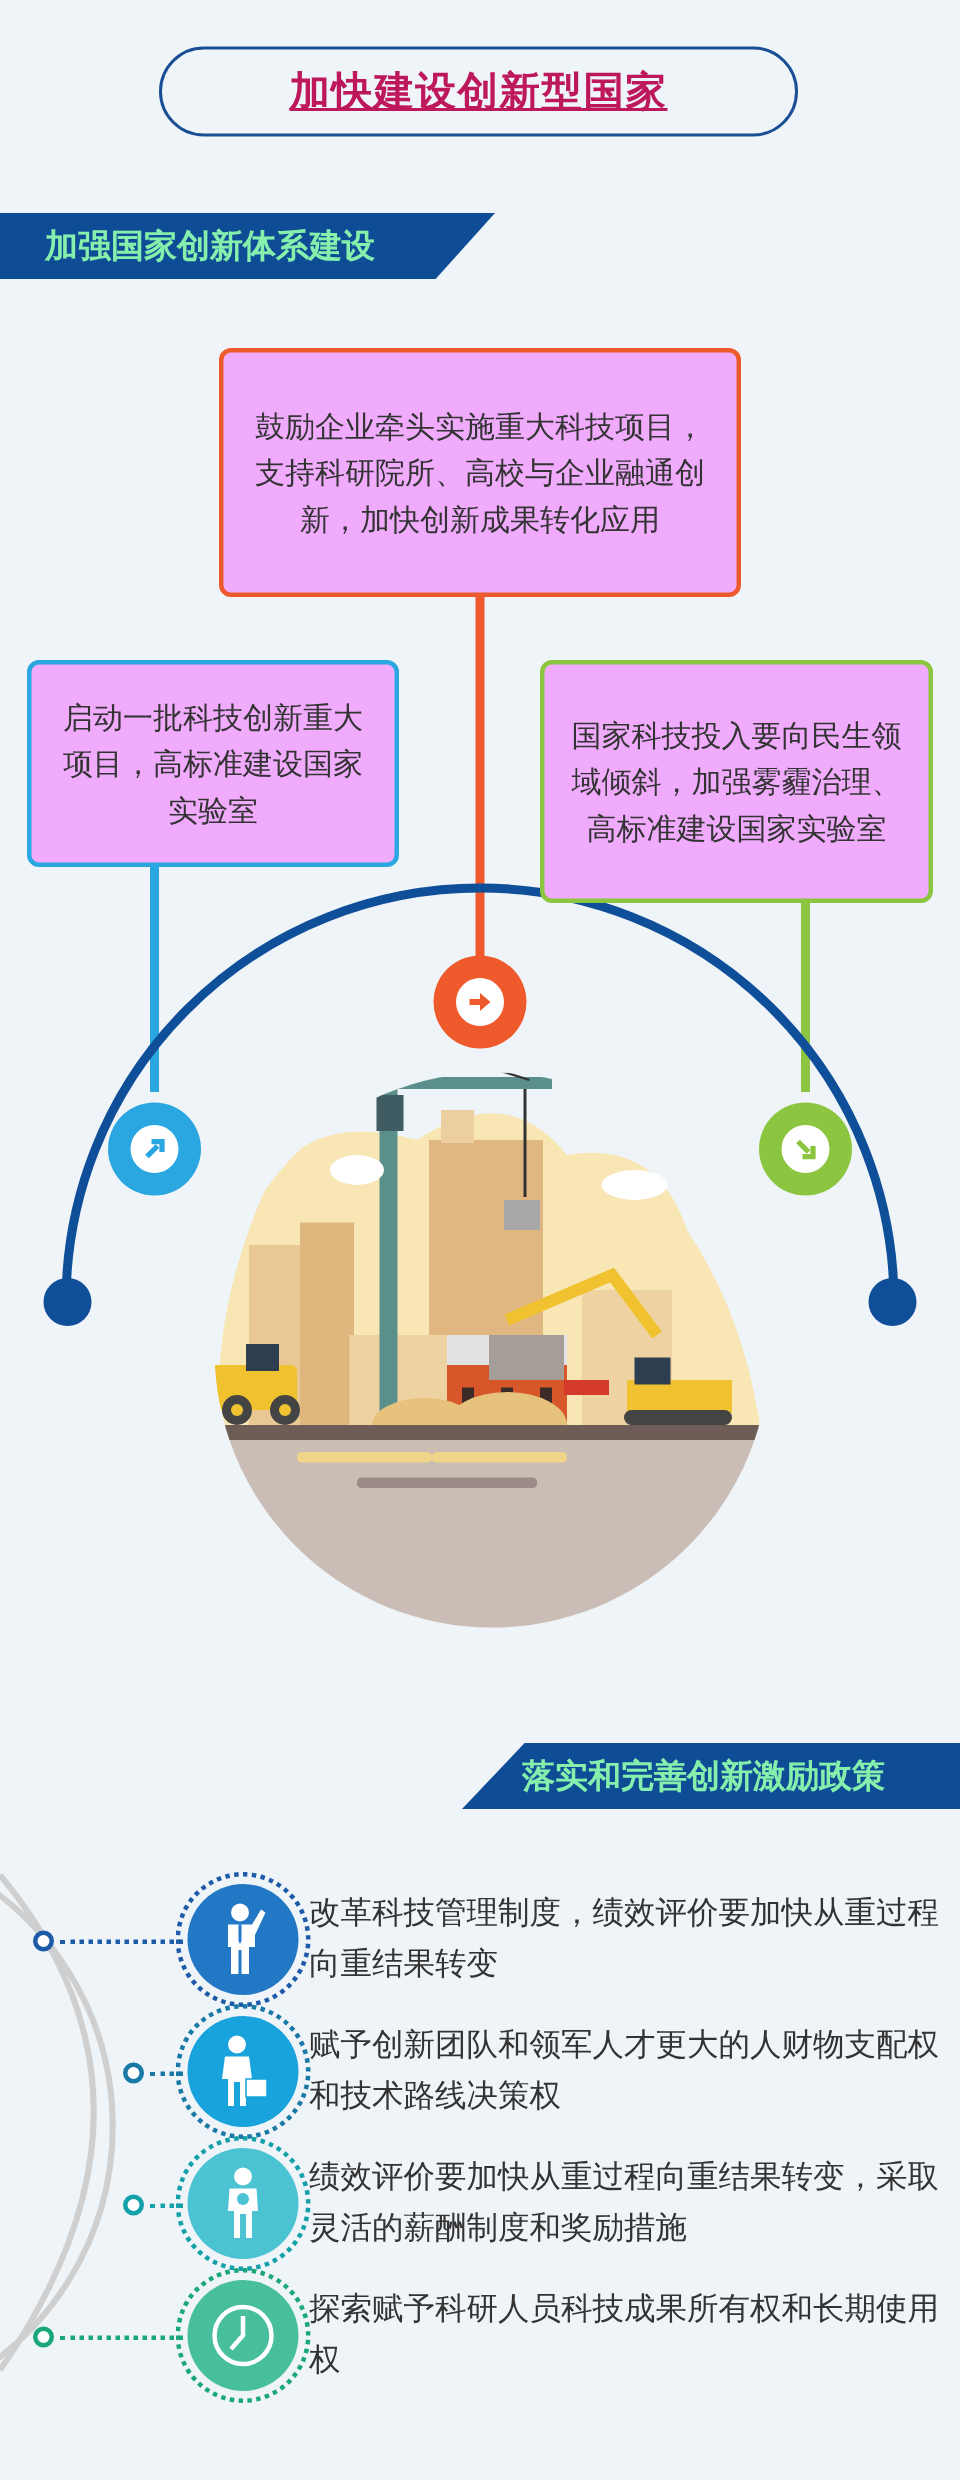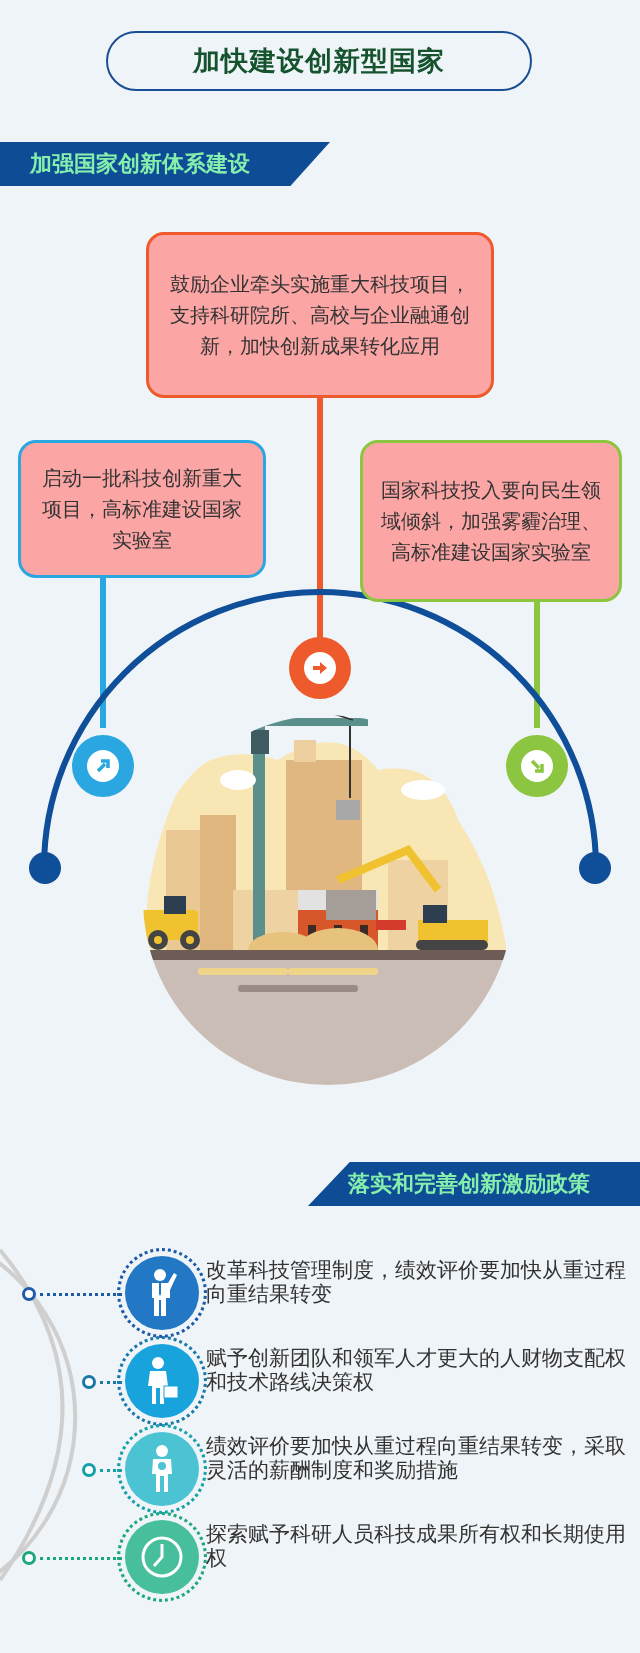--- a/index.html
+++ b/index.html
@@ -1,30 +1,30 @@
 <!DOCTYPE html>
 <html><head>
 <meta charset="utf-8">
 <style>
   html, body { margin:0; padding:0; }
   body { width:640px; height:1653px; background:#eff4f8; font-family:"DejaVu Sans", "Liberation Sans", sans-serif; position:relative; overflow:hidden; }
   .abs { position:absolute; }
   .title-pill { left:106px; top:31px; width:426px; height:60px; border:2.5px solid #1a4e94; border-radius:32px; box-sizing:border-box; display:flex; align-items:center; justify-content:center; }
-  .title-pill span { color:#14532d; font-size:27px; font-weight:bold; letter-spacing:1px; }
+  .title-pill span { color:#be185d; font-size:27px; font-weight:bold; letter-spacing:1px;text-decoration:underline; }
   .banner { height:44px; background:#0e4d96; color:#86efac; font-size:22px; font-weight:bold; display:flex; align-items:center; box-sizing:border-box; }
   .banner.left { left:0; top:142px; width:330px; clip-path:polygon(0 0,100% 0,88% 100%,0 100%); padding-left:30px; }
   .banner.right { left:308px; top:1162px; width:348px; clip-path:polygon(12% 0,100% 0,100% 100%,0 100%); padding-left:40px; }
-  .box { border-radius:18px; background:#fca5a5; box-sizing:border-box; color:#333; font-size:20px; line-height:31px; text-align:center; display:flex; align-items:center; justify-content:flex-start; padding:8px 12px; }
+  .box { border-radius:8px; background:#f0abfc; box-sizing:border-box; color:#333; font-size:20px; line-height:31px; text-align:center; display:flex; align-items:center; justify-content:flex-start; padding:8px 12px; }
   .box.orange { left:146px; top:232px; width:348px; height:166px; border:3px solid #ee5a2c; }
   .box.blue { left:18px; top:440px; width:248px; height:138px; border:3px solid #2aa6e0; }
   .box.green { left:360px; top:440px; width:262px; height:162px; border:3px solid #8cc540; }
   .node { width:62px; height:62px; border-radius:50%; display:flex; align-items:center; justify-content:center; }
   .node .inner { width:32px; height:32px; border-radius:50%; background:#fff; display:flex; align-items:center; justify-content:center; }
   .endpoint { width:32px; height:32px; border-radius:50%; background:#0f4e99; }
-  .list-text { left:206px; width:420px; font-size:21px; line-height:24px; color:#333; }
+  .list-text { left:206px; width:420px; font-size:21px; line-height:34px; color:#333; }
   .icon-circle { width:74px; height:74px; border-radius:50%; display:flex; align-items:center; justify-content:center; }
   .icon-ring { width:90px; height:90px; border-radius:50%; border:3px dotted; box-sizing:border-box; display:flex; align-items:center; justify-content:center; }
   .small-dot { width:14px; height:14px; border-radius:50%; border:3px solid; box-sizing:border-box; background:#fff; }
   .dots { height:0; border-top:3px dotted; }
 </style>
 </head>
 <body>
 
 <div class="abs title-pill">
   <span>加快建设创新型国家</span>

